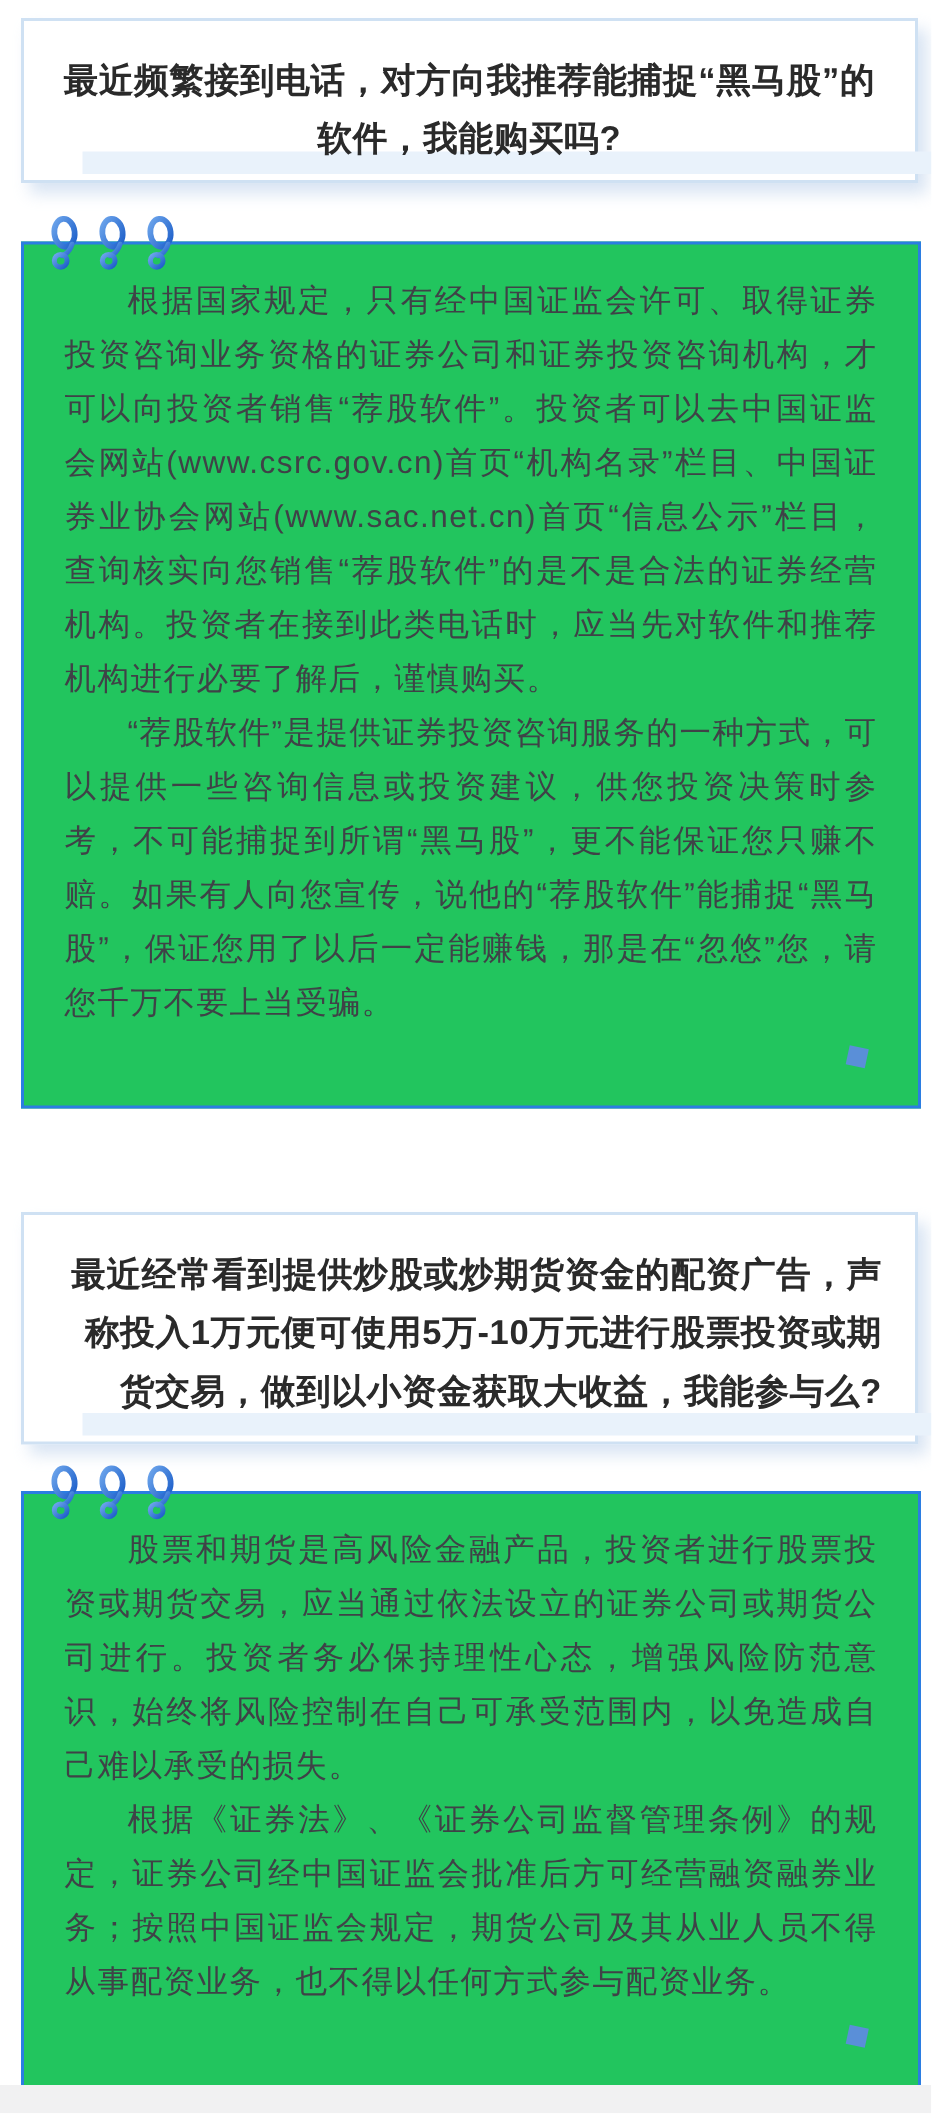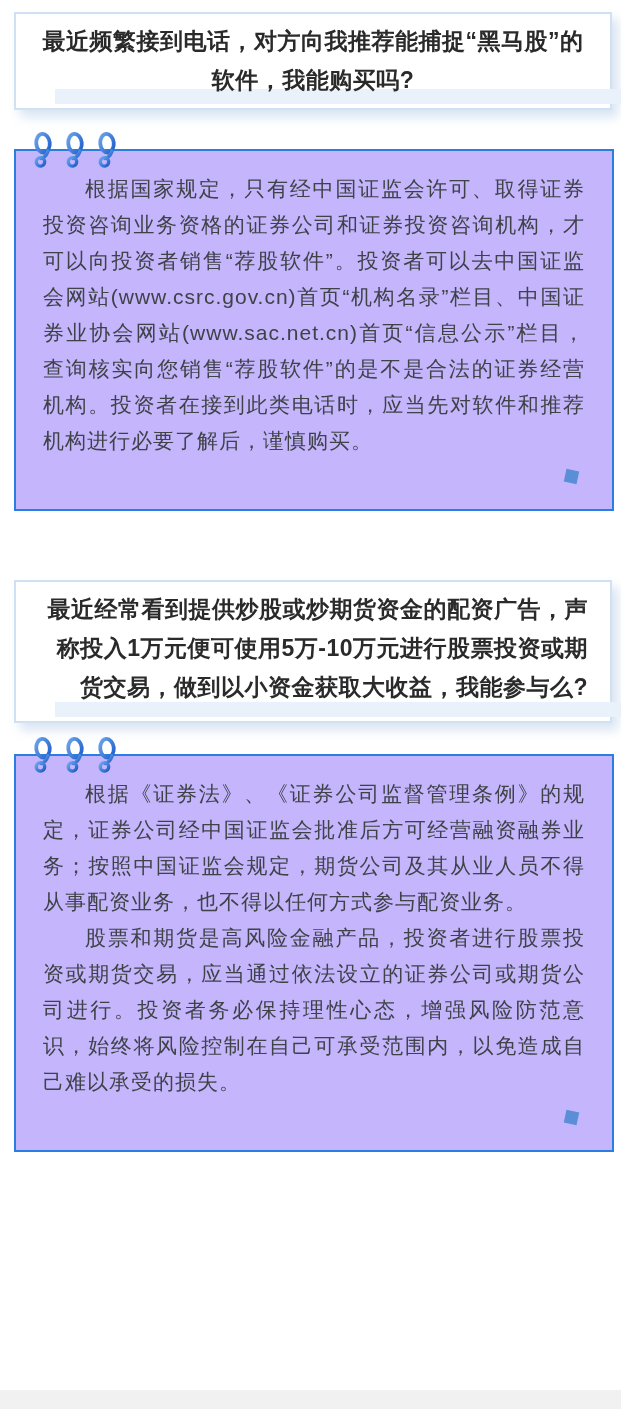--- a/index.html
+++ b/index.html
@@ -15,21 +15,21 @@
     overflow: hidden;
   }
 
   
   .q-card {
     position: relative;
     margin: 12px 9px 0 14px;
     border: 2px solid #cfe1f3;
     background: #ffffff;
     box-shadow: 6px 7px 10px rgba(168, 196, 228, 0.45);
-    padding: 8px 22px 8px 22px;
+    padding: 20px 22px 8px 22px;
     text-align: center;
   }
   .q-card.second { margin-top: 69px; padding-bottom: 14px; text-align: right; }
   .q-bar {
     position: absolute;
     left: 39px;
     right: -11px;
     bottom: 4px;
     height: 15px;
     background: #e9f2fb;
@@ -44,21 +44,21 @@
     font-weight: bold;
     color: #2a2a2a;
     letter-spacing: 0.5px;
   }
 
   
   .a-box {
     position: relative;
     margin: 39px 7px 0 14px;
     border: 2px solid #2b7de2;
-    background: #c4b5fd;
+    background: #22c55e;
     padding: 20px 27px 50px 27px;
   }
   .a-box.second { margin-top: 31px; }
   .rings {
     position: absolute;
     top: -21px;
     left: 16px;
     display: flex;
     gap: 10px;
     z-index: 2;
@@ -125,20 +125,21 @@
         <path d="M19 24 C 17 30 14 32 11 33" fill="none" stroke="url(#ringGrad)" stroke-width="4" stroke-linecap="round"></path>
         <circle cx="10" cy="37" r="5" fill="none" stroke="url(#ringGrad)" stroke-width="4"></circle>
       </svg>
       <svg width="22" height="40" viewBox="0 0 26 46">
         <ellipse cx="13" cy="15" rx="8" ry="11" fill="none" stroke="url(#ringGrad)" stroke-width="4.5" transform="rotate(-6 13 15)"></ellipse>
         <path d="M19 24 C 17 30 14 32 11 33" fill="none" stroke="url(#ringGrad)" stroke-width="4" stroke-linecap="round"></path>
         <circle cx="10" cy="37" r="5" fill="none" stroke="url(#ringGrad)" stroke-width="4"></circle>
       </svg>
     </div>
     <p>根据国家规定，只有经中国证监会许可、取得证券投资咨询业务资格的证券公司和证券投资咨询机构，才可以向投资者销售“荐股软件”。投资者可以去中国证监会网站(www.csrc.gov.cn)首页“机构名录”栏目、中国证券业协会网站(www.sac.net.cn)首页“信息公示”栏目，查询核实向您销售“荐股软件”的是不是合法的证券经营机构。投资者在接到此类电话时，应当先对软件和推荐机构进行必要了解后，谨慎购买。</p>
+    <p>“荐股软件”是提供证券投资咨询服务的一种方式，可以提供一些咨询信息或投资建议，供您投资决策时参考，不可能捕捉到所谓“黑马股”，更不能保证您只赚不赔。如果有人向您宣传，说他的“荐股软件”能捕捉“黑马股”，保证您用了以后一定能赚钱，那是在“忽悠”您，请您千万不要上当受骗。</p>
     <div class="end-square"></div>
   </section>
 
   <section class="q-card second">
     <div class="q-bar"></div>
     <h2 class="q-text">最近经常看到提供炒股或炒期货资金的配资广告，声称投入1万元便可使用5万-10万元进行股票投资或期货交易，做到以小资金获取大收益，我能参与么?</h2>
   </section>
 
   <section class="a-box second">
     <div class="rings">
@@ -151,19 +152,19 @@
         <ellipse cx="13" cy="15" rx="8" ry="11" fill="none" stroke="url(#ringGrad)" stroke-width="4.5" transform="rotate(-6 13 15)"></ellipse>
         <path d="M19 24 C 17 30 14 32 11 33" fill="none" stroke="url(#ringGrad)" stroke-width="4" stroke-linecap="round"></path>
         <circle cx="10" cy="37" r="5" fill="none" stroke="url(#ringGrad)" stroke-width="4"></circle>
       </svg>
       <svg width="22" height="40" viewBox="0 0 26 46">
         <ellipse cx="13" cy="15" rx="8" ry="11" fill="none" stroke="url(#ringGrad)" stroke-width="4.5" transform="rotate(-6 13 15)"></ellipse>
         <path d="M19 24 C 17 30 14 32 11 33" fill="none" stroke="url(#ringGrad)" stroke-width="4" stroke-linecap="round"></path>
         <circle cx="10" cy="37" r="5" fill="none" stroke="url(#ringGrad)" stroke-width="4"></circle>
       </svg>
     </div>
+    <p>股票和期货是高风险金融产品，投资者进行股票投资或期货交易，应当通过依法设立的证券公司或期货公司进行。投资者务必保持理性心态，增强风险防范意识，始终将风险控制在自己可承受范围内，以免造成自己难以承受的损失。</p>
     <p>根据《证券法》、《证券公司监督管理条例》的规定，证券公司经中国证监会批准后方可经营融资融券业务；按照中国证监会规定，期货公司及其从业人员不得从事配资业务，也不得以任何方式参与配资业务。</p>
-    <p>股票和期货是高风险金融产品，投资者进行股票投资或期货交易，应当通过依法设立的证券公司或期货公司进行。投资者务必保持理性心态，增强风险防范意识，始终将风险控制在自己可承受范围内，以免造成自己难以承受的损失。</p>
     <div class="end-square"></div>
   </section>
 
   <div class="footer-bar"></div>
 </div>
 
 </body></html>

